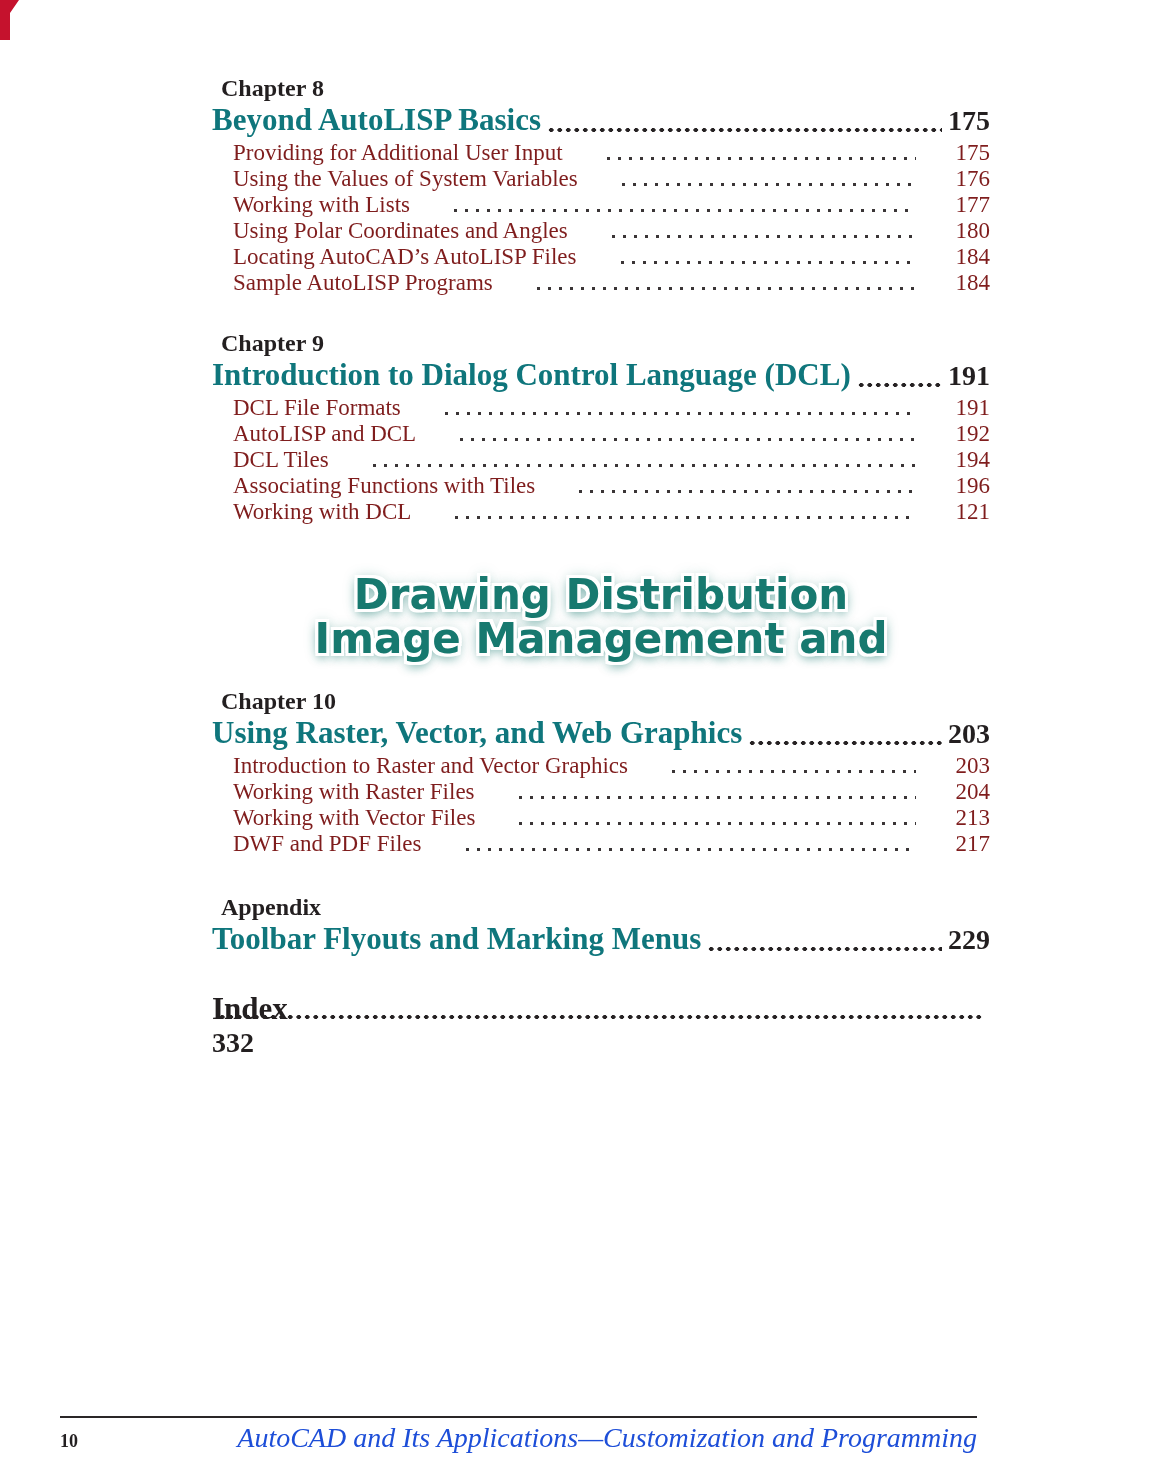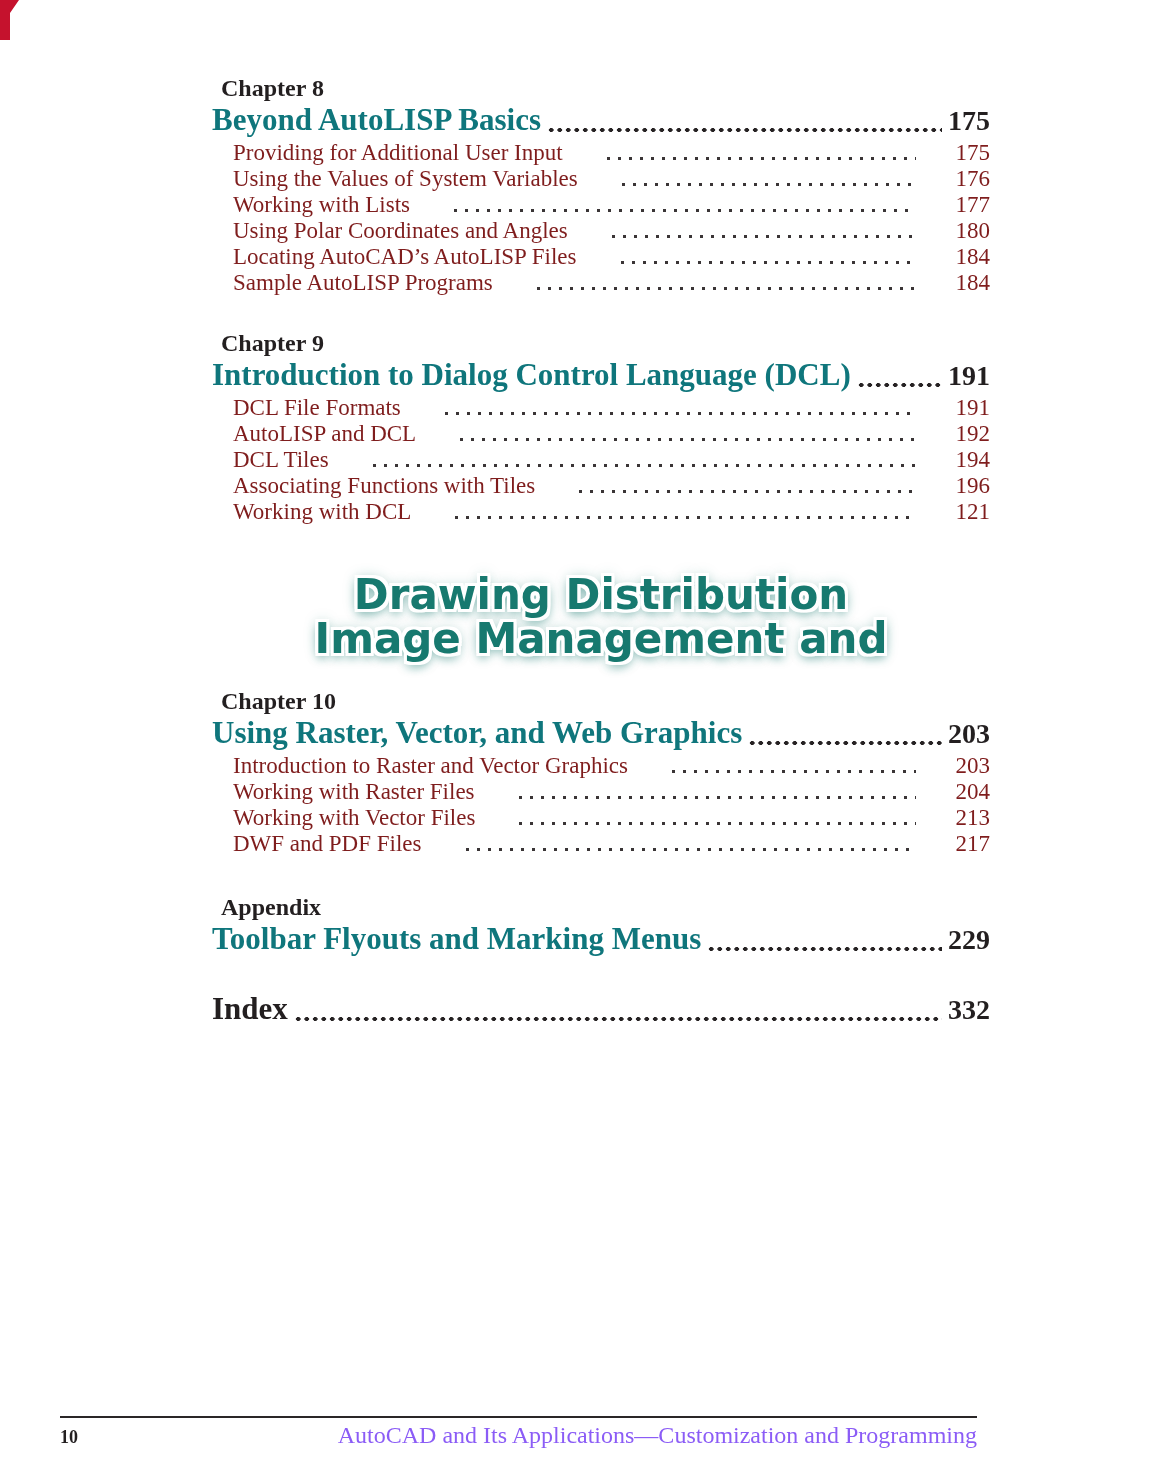--- a/index.html
+++ b/index.html
@@ -97,41 +97,42 @@
     letter-spacing: 0px;
     text-shadow:
       -3px -3px 0 #ffffff, 3px -3px 0 #ffffff,
       -3px 3px 0 #ffffff, 3px 3px 0 #ffffff,
       0 -3px 0 #ffffff, 0 3px 0 #ffffff,
       -3px 0 0 #ffffff, 3px 0 0 #ffffff,
       0 5px 10px rgba(23, 121, 111, 0.55),
       0 0 14px rgba(23, 121, 111, 0.40);
   }
 
-  .index-row { margin-top: 32px; }
+  .index-row { margin-top: 32px; flex-direction: column; }
 
   .footer {
     position: absolute;
     left: 60px;
     width: 917px;
     top: 1416px;
     border-top: 2px solid #2a2627;
     padding-top: 4px;
     display: flex;
     align-items: baseline;
     justify-content: space-between;
   }
   .footer-page {
     font-size: 18px;
     font-weight: bold;
     color: #231f20;
   }
   .footer-title {
-    font-size: 24px;
-    color: #8b5cf6;
+    font-size: 28px;
+    color: #1d4ed8;
+    font-style: italic;
   }
 </style>
 </head>
 <body>
 
 <svg class="corner-mark" width="22" height="40" viewBox="0 0 22 40">
   <polygon points="0,0 19,0 10,13 10,40 0,40" fill="#c5122d"></polygon>
 </svg>
 
 <div class="content">

